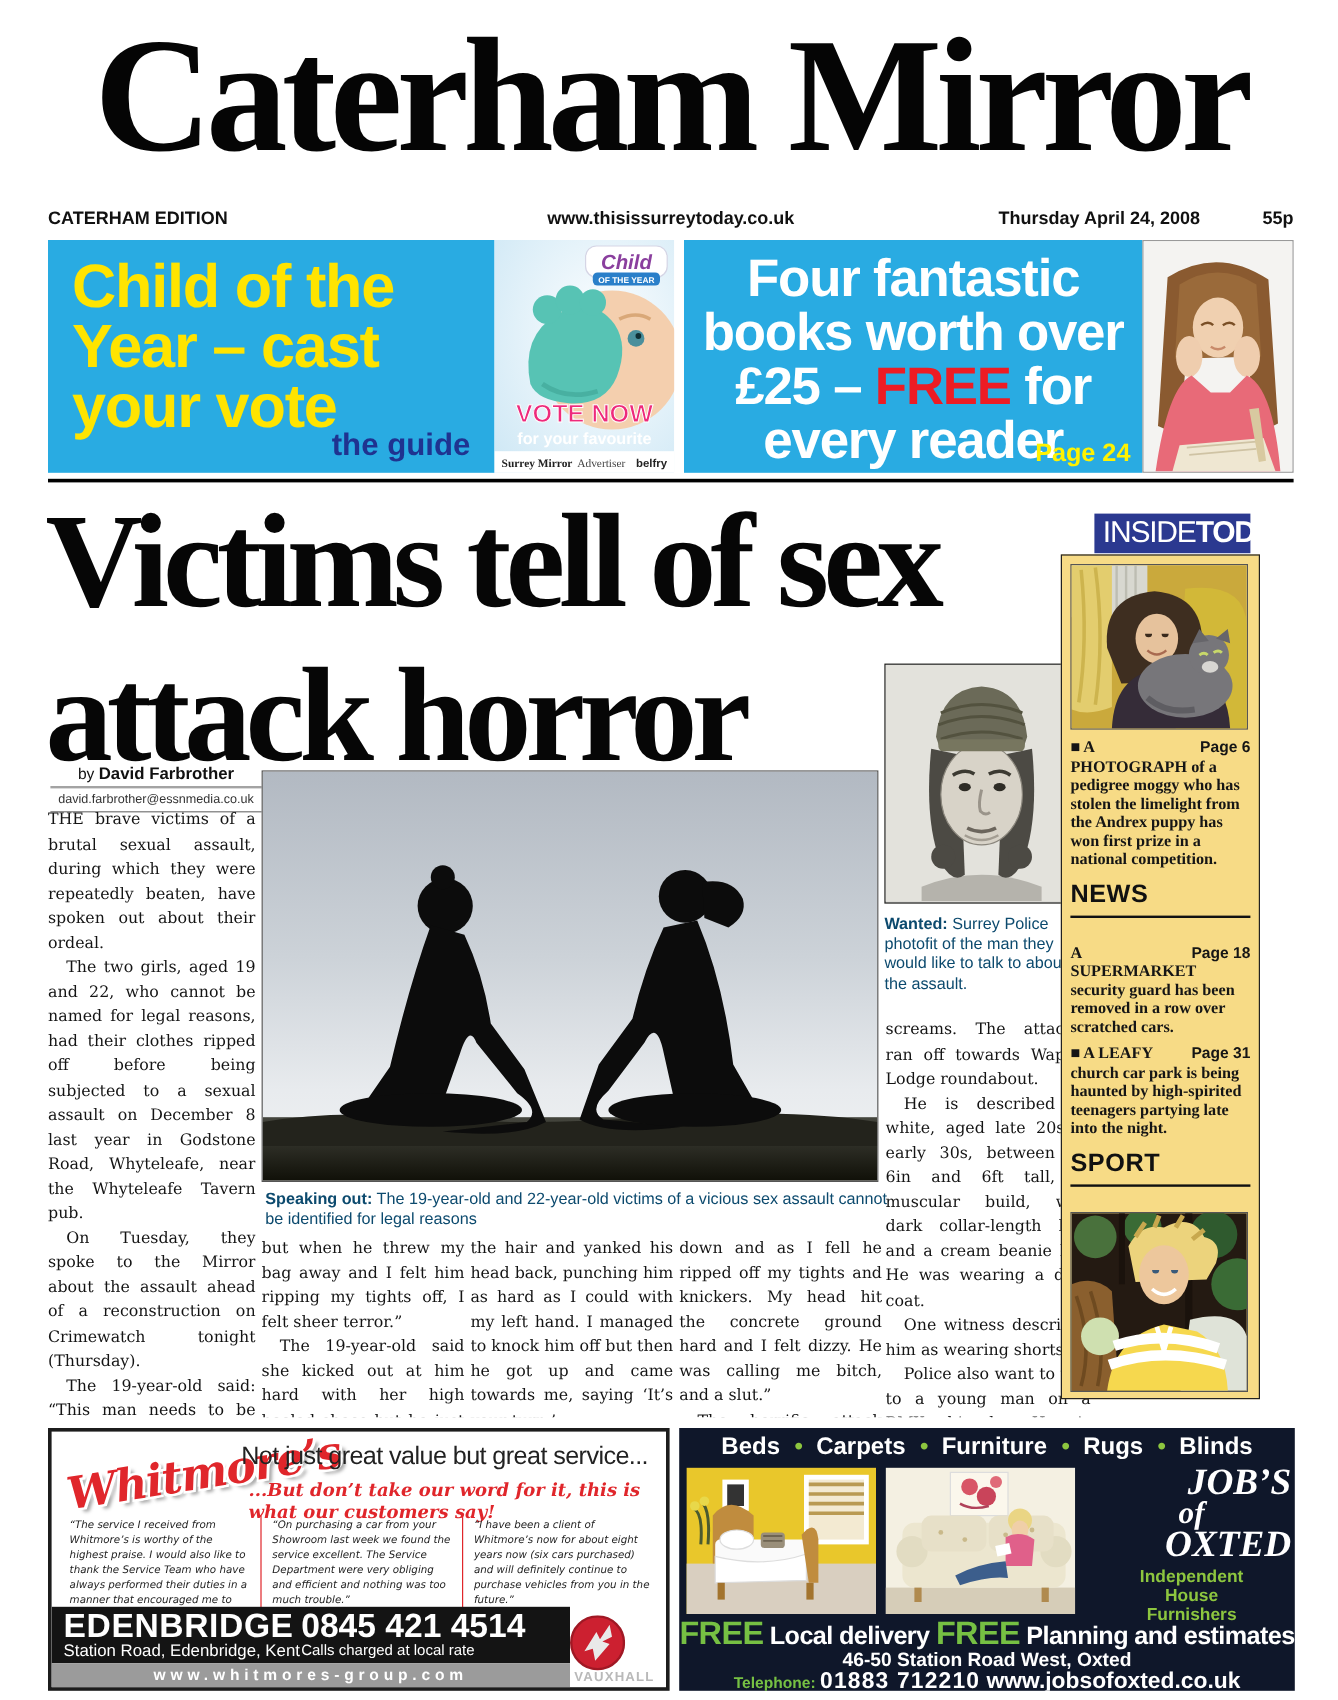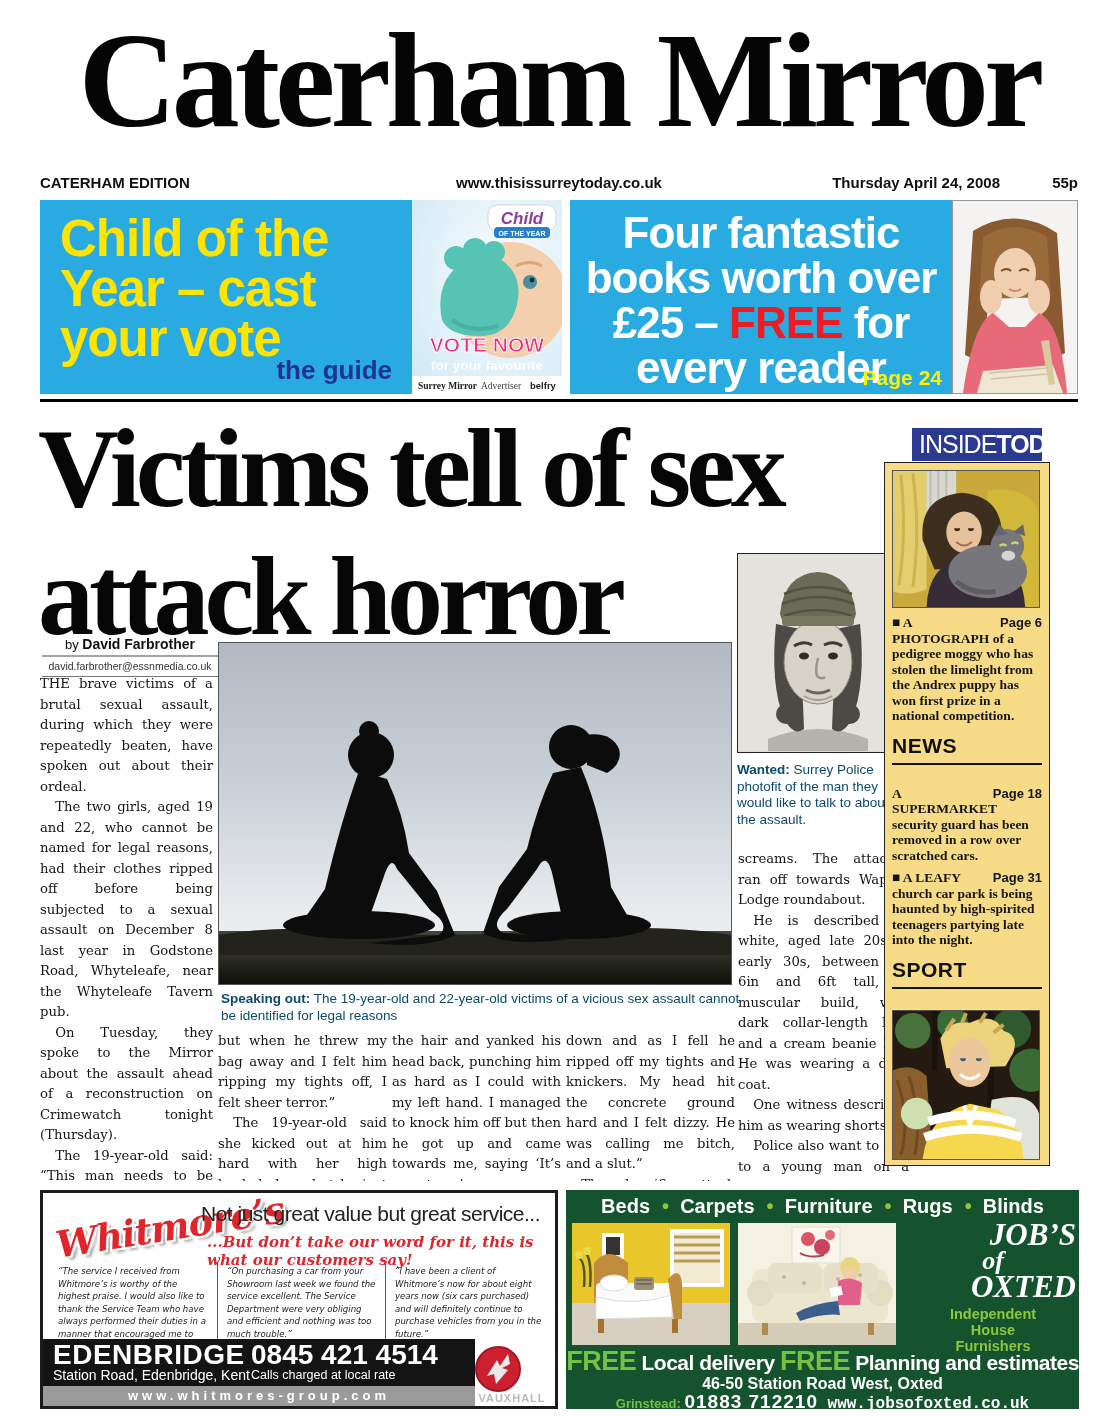--- a/index.html
+++ b/index.html
@@ -122,37 +122,37 @@
   #wm-blackbar .phone { font-weight:bold; font-size:28px; line-height:26px; padding-top:3px; }
   #wm-blackbar .note { font-size:12.5px; line-height:14px; }
   #wm-greybar {
     position:absolute; left:0; bottom:0; width:432px; height:20px; background:#9b9b9b;
     color:#fff; font-weight:bold; font-size:13px; letter-spacing:4px; text-align:center; line-height:20px;
   }
   #wm-vauxhall { position:absolute; right:6px; bottom:2px; width:74px; text-align:center; }
   #wm-vauxhall .brand { font-weight:bold; font-size:11px; color:#b9b9b9; letter-spacing:1px; }
 
   
-  #jobs { left:566px; top:1190px; width:513px; height:219px; background:#14532d; overflow:hidden; }
+  #jobs { left:566px; top:1190px; width:513px; height:219px; background:#0f172a; overflow:hidden; }
   #jobs-cats { text-align:center; padding-top:5px; font-weight:bold; font-size:20px; color:#fff; }
   #jobs-cats li { display:inline; }
   #jobs-cats li + li::before { content:"\2022\00a0\00a0"; color:#8dc63f; margin-left:12px; }
   .jobs-photo { position:absolute; top:33px; }
   #jobs-right { position:absolute; left:344px; top:30px; width:166px; text-align:center; color:#fff; }
   #jobs-right .n1,#jobs-right .n3 { font-family:"Liberation Serif", serif; font-style:italic; font-weight:bold; font-size:31px; line-height:30px;text-align:right; }
   #jobs-right .n2 { font-family:"Liberation Serif", serif; font-style:italic; font-weight:bold; font-size:26px; line-height:22px; }
   #jobs-right .tag { margin-top:4px; color:#8dc63f; font-weight:bold; font-size:14.5px; line-height:16px; width:120px; margin-left:23px; }
   #jobs-free { position:absolute; left:0; top:156px; width:100%; text-align:center; white-space:nowrap; }
   #jobs-free .free { color:#76c043; font-weight:bold; font-size:27px; letter-spacing:-.5px; }
   #jobs-free .txt  { color:#fff; font-weight:bold; font-size:21px; letter-spacing:-.5px; }
   #jobs-addr { position:absolute; left:0; top:185px; width:100%; text-align:center; color:#fff; font-weight:bold; font-size:16px; }
   #jobs-tel  { position:absolute; left:0; top:201px; width:100%; text-align:center; }
   #jobs-tel .lbl { color:#76c043; font-weight:bold; font-size:13px; }
   #jobs-tel .num { color:#fff; font-weight:bold; font-size:19px; letter-spacing:1px; }
-  #jobs-tel .web { color:#fff; font-weight:bold; font-size:16px;font-family:Liberation Mono, monospace; }
+  #jobs-tel .web { color:#fff; font-weight:bold; font-size:19px; }
 </style>
 </head>
 <body>
 
 <div id="masthead" class="abs">Caterham Mirror</div>
 
 <div id="infobar" class="abs">
   <span class="edition">CATERHAM EDITION</span>
   <span class="website">www.thisissurreytoday.co.uk</span>
   <span class="date">Thursday April 24, 2008</span>
@@ -484,15 +484,15 @@
     <div class="n2">of</div>
     <div class="n3">OXTED</div>
     <div class="tag">Independent House Furnishers</div>
   </div>
 
   <div id="jobs-free">
     <span class="free">FREE</span><span class="txt"> Local delivery </span><span class="free">FREE</span><span class="txt"> Planning and estimates</span>
   </div>
   <div id="jobs-addr">46-50 Station Road West, Oxted</div>
   <div id="jobs-tel">
-    <span class="lbl">Grinstead: </span><span class="num">01883 712210</span><span class="web"> www.jobsofoxted.co.uk</span>
+    <span class="lbl">Telephone: </span><span class="num">01883 712210</span><span class="web"> www.jobsofoxted.co.uk</span>
   </div>
 </div>
 
 </body></html>

